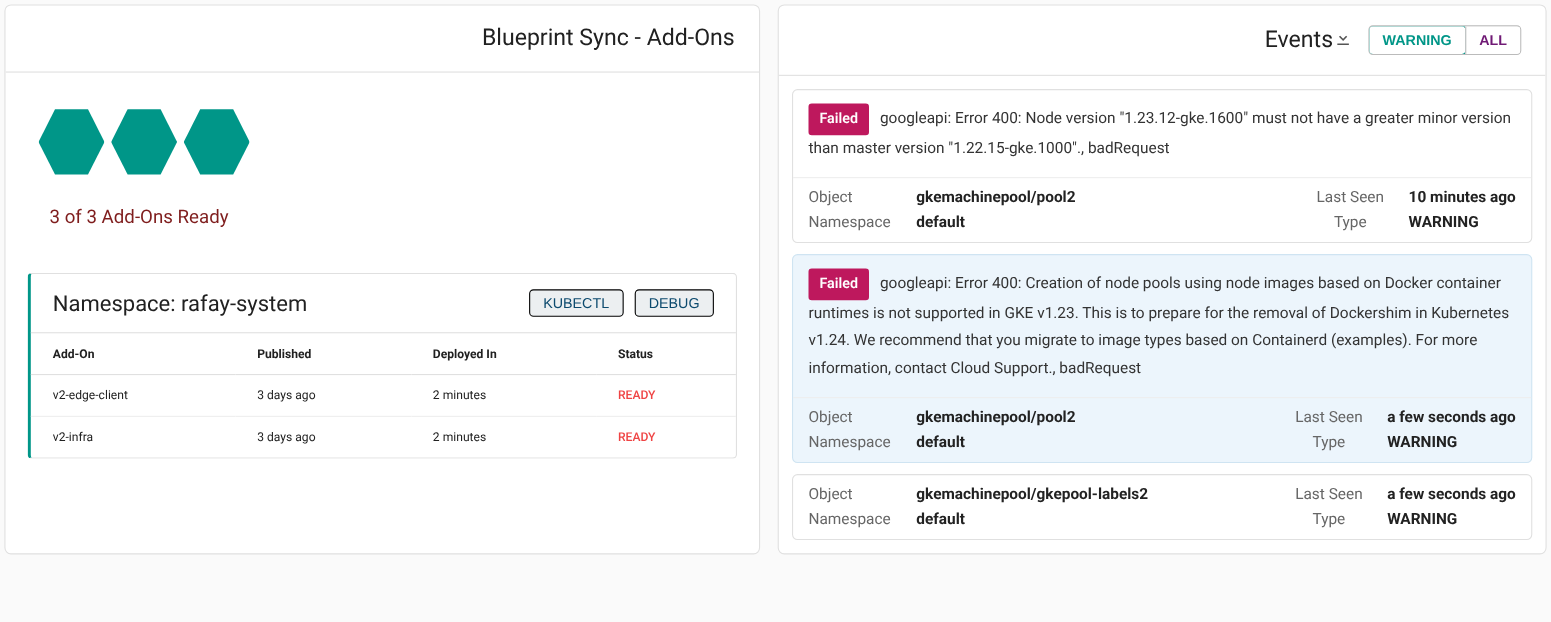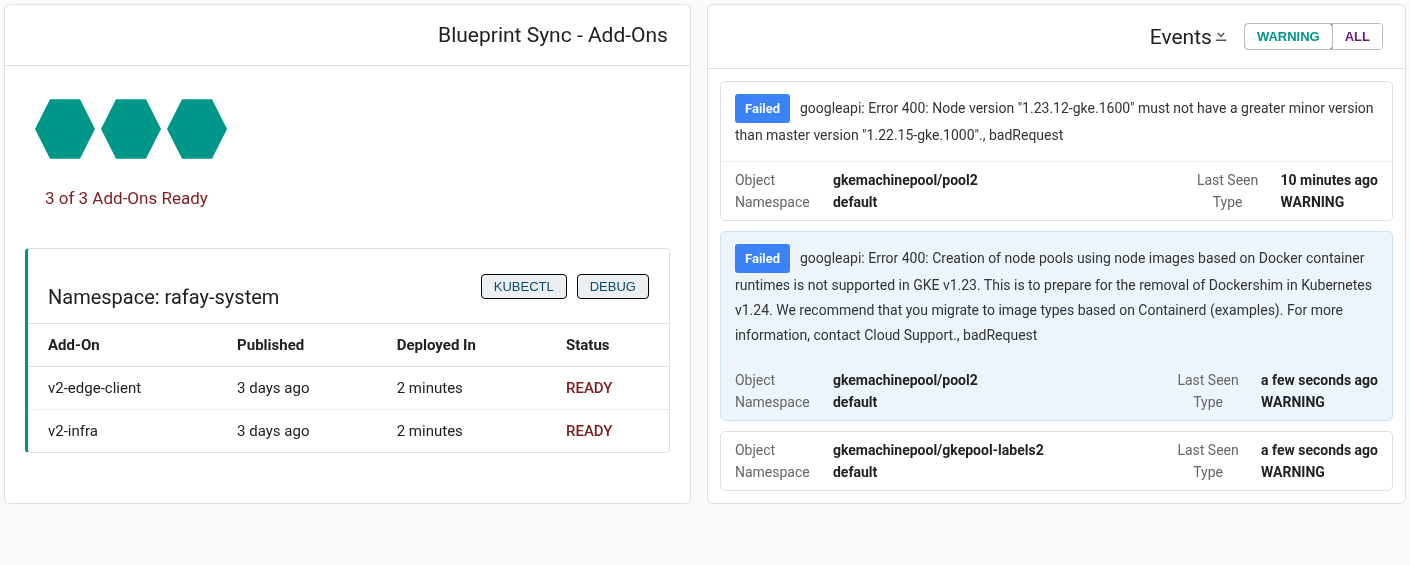--- a/index.html
+++ b/index.html
@@ -99,51 +99,50 @@
   .ns-header {
     display: flex;
     align-items: center;
     justify-content: space-between;
     padding: 14px 20px;
     border-bottom: 1px solid #e0e0e0;
   }
   .ns-title {
     font-size: 20px;
     font-weight: 400;
-    margin-top: 22px;
   }
   .ns-actions { display: flex; gap: 10px; }
   .chip-btn {
     background: #eceff1;
     border: 1px solid #000000;
     border-radius: 4px;
     padding: 4px 12px;
     font-size: 13px;
     font-weight: 500;
     color: #0c4a6e;
     cursor: pointer;
   }
   table.addons {
     width: 100%;
     border-collapse: collapse;
   }
   table.addons th, table.addons td {
     text-align: left;
     padding: 12px 20px;
-    font-size: 15px;
+    font-size: 11px;
     border-bottom: 1px solid #eee;
   }
   table.addons th {
     font-weight: 700;
     color: #212121;
     border-bottom: 1px solid #e0e0e0;
   }
   table.addons tr:last-child td { border-bottom: none; }
   .status-ready {
-    color: #7f1d1d;
+    color: #ef4444;
     font-weight: 500;
   }
 
   .events-body {
     padding: 12px;
     display: flex;
     flex-direction: column;
     gap: 10px;
   }
   .event-card {
@@ -157,21 +156,21 @@
   }
   .event-msg {
     padding: 12px 14px;
     line-height: 1.8;
     font-size: 14px;
     color: #333;
     border-bottom: 1px solid #eee;
   }
   .badge-failed {
     display: inline-block;
-    background: #3b82f6;
+    background: #be185d;
     color: #fff;
     font-weight: 600;
     font-size: 13px;
     padding: 3px 10px;
     border-radius: 3px;
     margin-right: 10px;
     vertical-align: baseline;
   }
   .event-meta {
     padding: 10px 14px;

